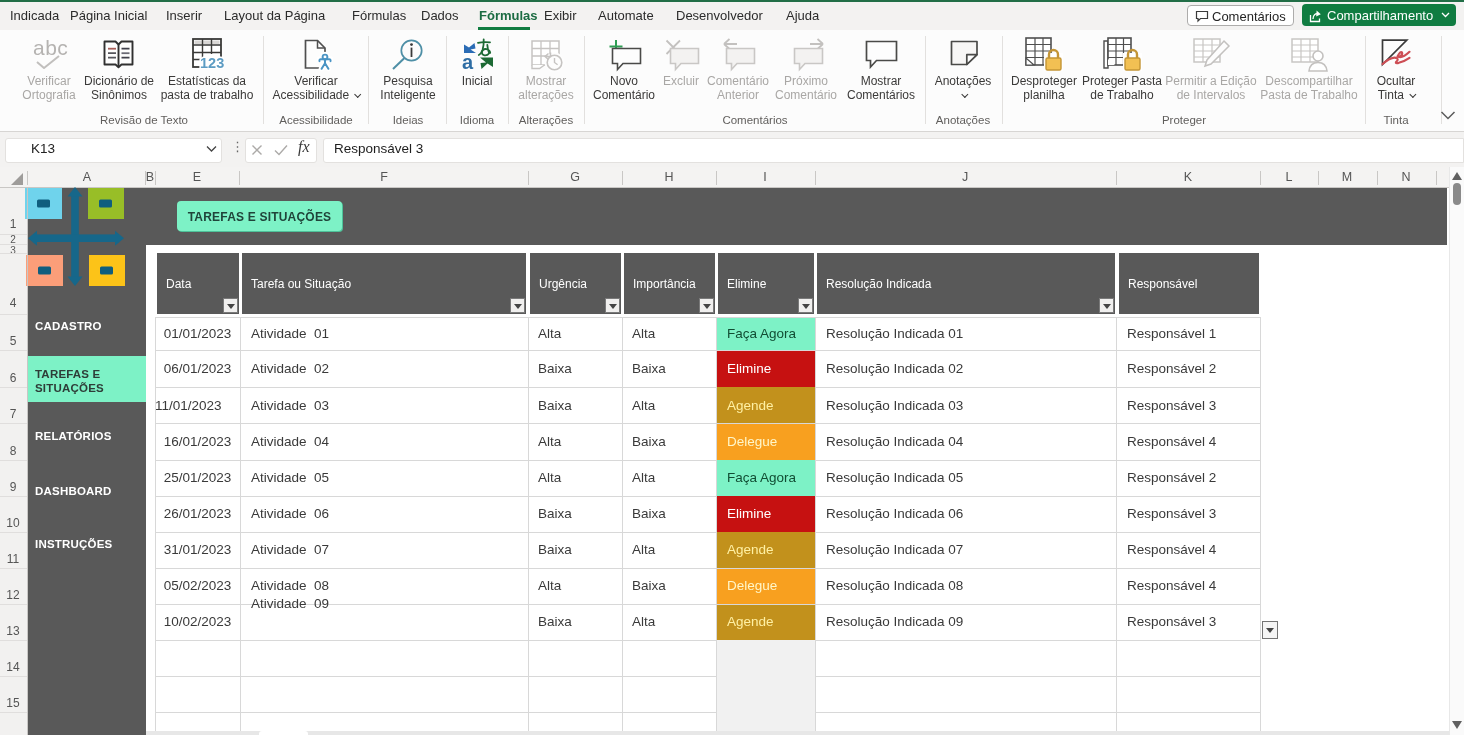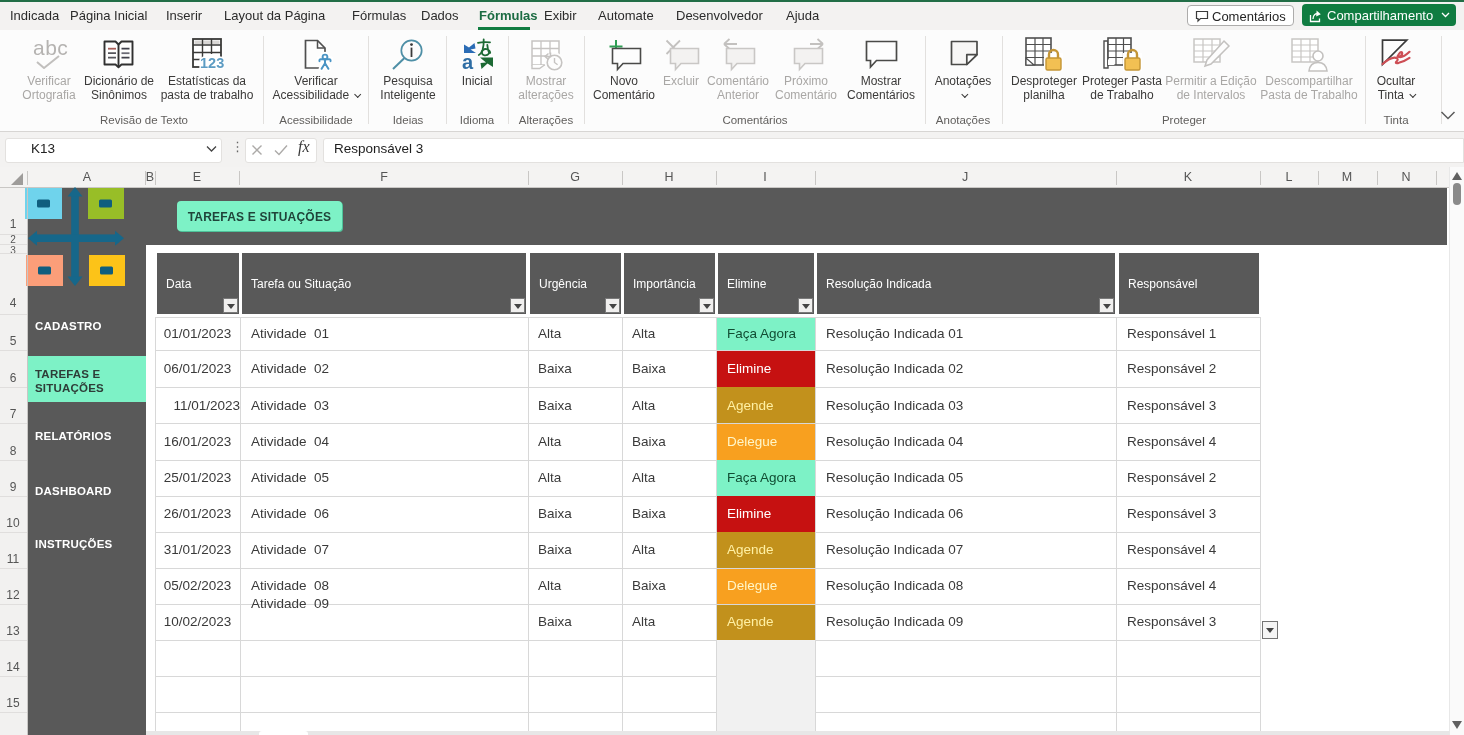--- a/index.html
+++ b/index.html
@@ -388,21 +388,21 @@
 <div class="cell" style="left:1127px;top:326px">Responsável 1</div>
 
 <div class="cell" style="left:155px;top:361px;width:85px;text-align:center">06/01/2023</div>
 <div class="cell" style="left:251px;top:361px">Atividade&nbsp; 02</div>
 <div class="cell" style="left:538px;top:361px">Baixa</div>
 <div class="cell" style="left:632px;top:361px">Baixa</div>
 <div class="cell" style="left:727px;top:361px;color:#fff">Elimine</div>
 <div class="cell" style="left:826px;top:361px">Resolução Indicada 02</div>
 <div class="cell" style="left:1127px;top:361px">Responsável 2</div>
 
-<div class="cell" style="left:155px;top:398px;width:85px;text-align:right">11/01/2023</div>
+<div class="cell" style="left:155px;top:398px;width:85px;text-align:left">11/01/2023</div>
 <div class="cell" style="left:251px;top:398px">Atividade&nbsp; 03</div>
 <div class="cell" style="left:538px;top:398px">Baixa</div>
 <div class="cell" style="left:632px;top:398px">Alta</div>
 <div class="cell" style="left:727px;top:398px;color:#fff0a3">Agende</div>
 <div class="cell" style="left:826px;top:398px">Resolução Indicada 03</div>
 <div class="cell" style="left:1127px;top:398px">Responsável 3</div>
 
 <div class="cell" style="left:155px;top:434px;width:85px;text-align:center">16/01/2023</div>
 <div class="cell" style="left:251px;top:434px">Atividade&nbsp; 04</div>
 <div class="cell" style="left:538px;top:434px">Alta</div>

